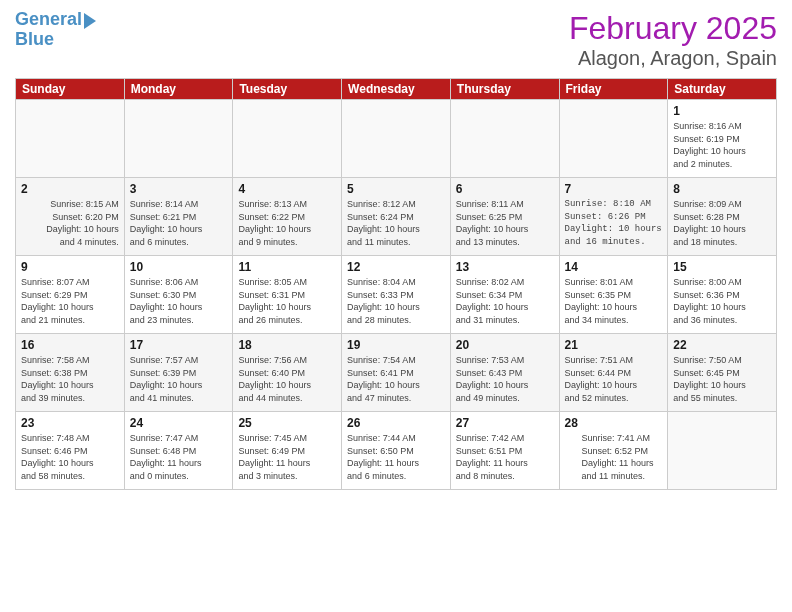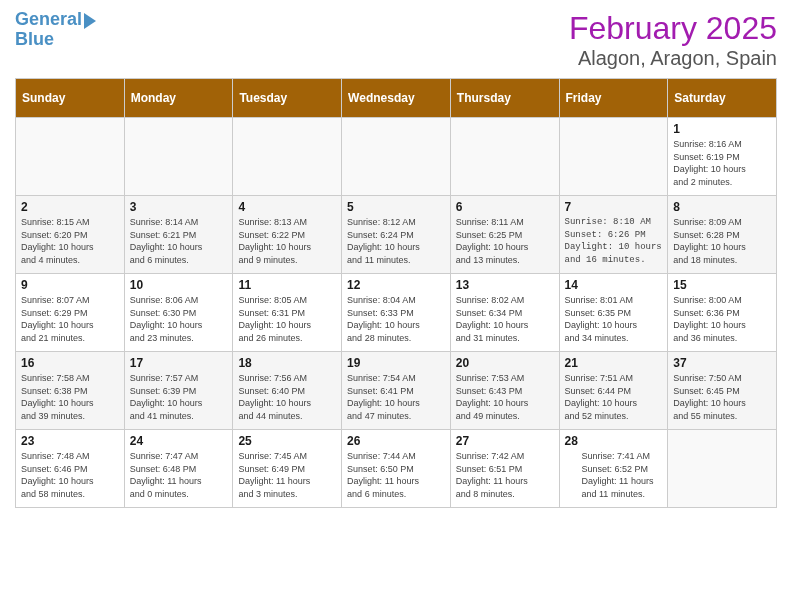--- a/index.html
+++ b/index.html
@@ -7,21 +7,21 @@
     .page { width: 792px; height: 612px; padding: 10px 15px; }
     .header { display: flex; justify-content: space-between; align-items: flex-start; margin-bottom: 8px; }
     .logo { display: flex; align-items: center; }
     .logo-text { font-size: 18px; font-weight: bold; color: #1a1a1a; line-height: 1.1; }
     .logo-text span { color: #4a90c4; }
     .logo-arrow { width: 0; height: 0; border-left: 12px solid #4a90c4; border-top: 8px solid transparent; border-bottom: 8px solid transparent; margin-left: 2px; margin-top: 2px; }
     .title-block { text-align: right; }
     .title-block h1 { font-size: 32px; color: #a21caf; font-weight: normal; }
     .title-block h2 { font-size: 20px; color: #555; font-weight: normal; }
     .calendar { width: 100%; border-collapse: collapse; table-layout: fixed; }
-    .calendar th { background-color: #a16207; color: #fff; text-align: left; padding: 12px 6px; font-size: 12px; font-weight: bold; border: 1px solid #ccc; }
+    .calendar th { background-color: #b91c1c; color: #fff; text-align: left; padding: 3px 6px; font-size: 12px; font-weight: bold; border: 1px solid #ccc; }
     .calendar td { border: 1px solid #ccc; vertical-align: top; padding: 4px 5px; font-size: 9.5px; color: #333; height: 78px; width: calc(100%/7); }
     .cell-day { font-size: 12px; font-weight: bold; color: #1a1a1a; margin-bottom: 2px; }
     .cell-info { font-size: 9px; color: #444; line-height: 1.4; }
     .empty { background: #f9f9f9; }
     .row-alt td { background: #f5f5f5; }
   </style>
 </head>
 <body>
 
 <div class="page">
@@ -67,21 +67,21 @@
             <div class="cell-day">1</div>
             <div class="cell-info" style="white-space: pre-line;">Sunrise: 8:16 AM
 Sunset: 6:19 PM
 Daylight: 10 hours
 and 2 minutes.</div>
           </td>
         </tr>
         <tr class="row-alt">
           <td>
             <div class="cell-day">2</div>
-            <div class="cell-info" style="white-space: pre-line;">Sunrise: 8:15 AM
+            <div class="cell-info" style="white-space: pre-line; text-align: right;">Sunrise: 8:15 AM
 Sunset: 6:20 PM
 Daylight: 10 hours
 and 4 minutes.</div>
           </td>
           <td>
             <div class="cell-day">3</div>
             <div class="cell-info" style="white-space: pre-line;">Sunrise: 8:14 AM
 Sunset: 6:21 PM
 Daylight: 10 hours
 and 6 minutes.</div>
@@ -210,21 +210,21 @@
 and 49 minutes.</div>
           </td>
           <td>
             <div class="cell-day">21</div>
             <div class="cell-info" style="white-space: pre-line;">Sunrise: 7:51 AM
 Sunset: 6:44 PM
 Daylight: 10 hours
 and 52 minutes.</div>
           </td>
           <td>
-            <div class="cell-day">37</div>
+            <div class="cell-day">22</div>
             <div class="cell-info" style="white-space: pre-line;">Sunrise: 7:50 AM
 Sunset: 6:45 PM
 Daylight: 10 hours
 and 55 minutes.</div>
           </td>
         </tr>
         <tr>
           <td>
             <div class="cell-day">23</div>
             <div class="cell-info" style="white-space: pre-line;">Sunrise: 7:48 AM

